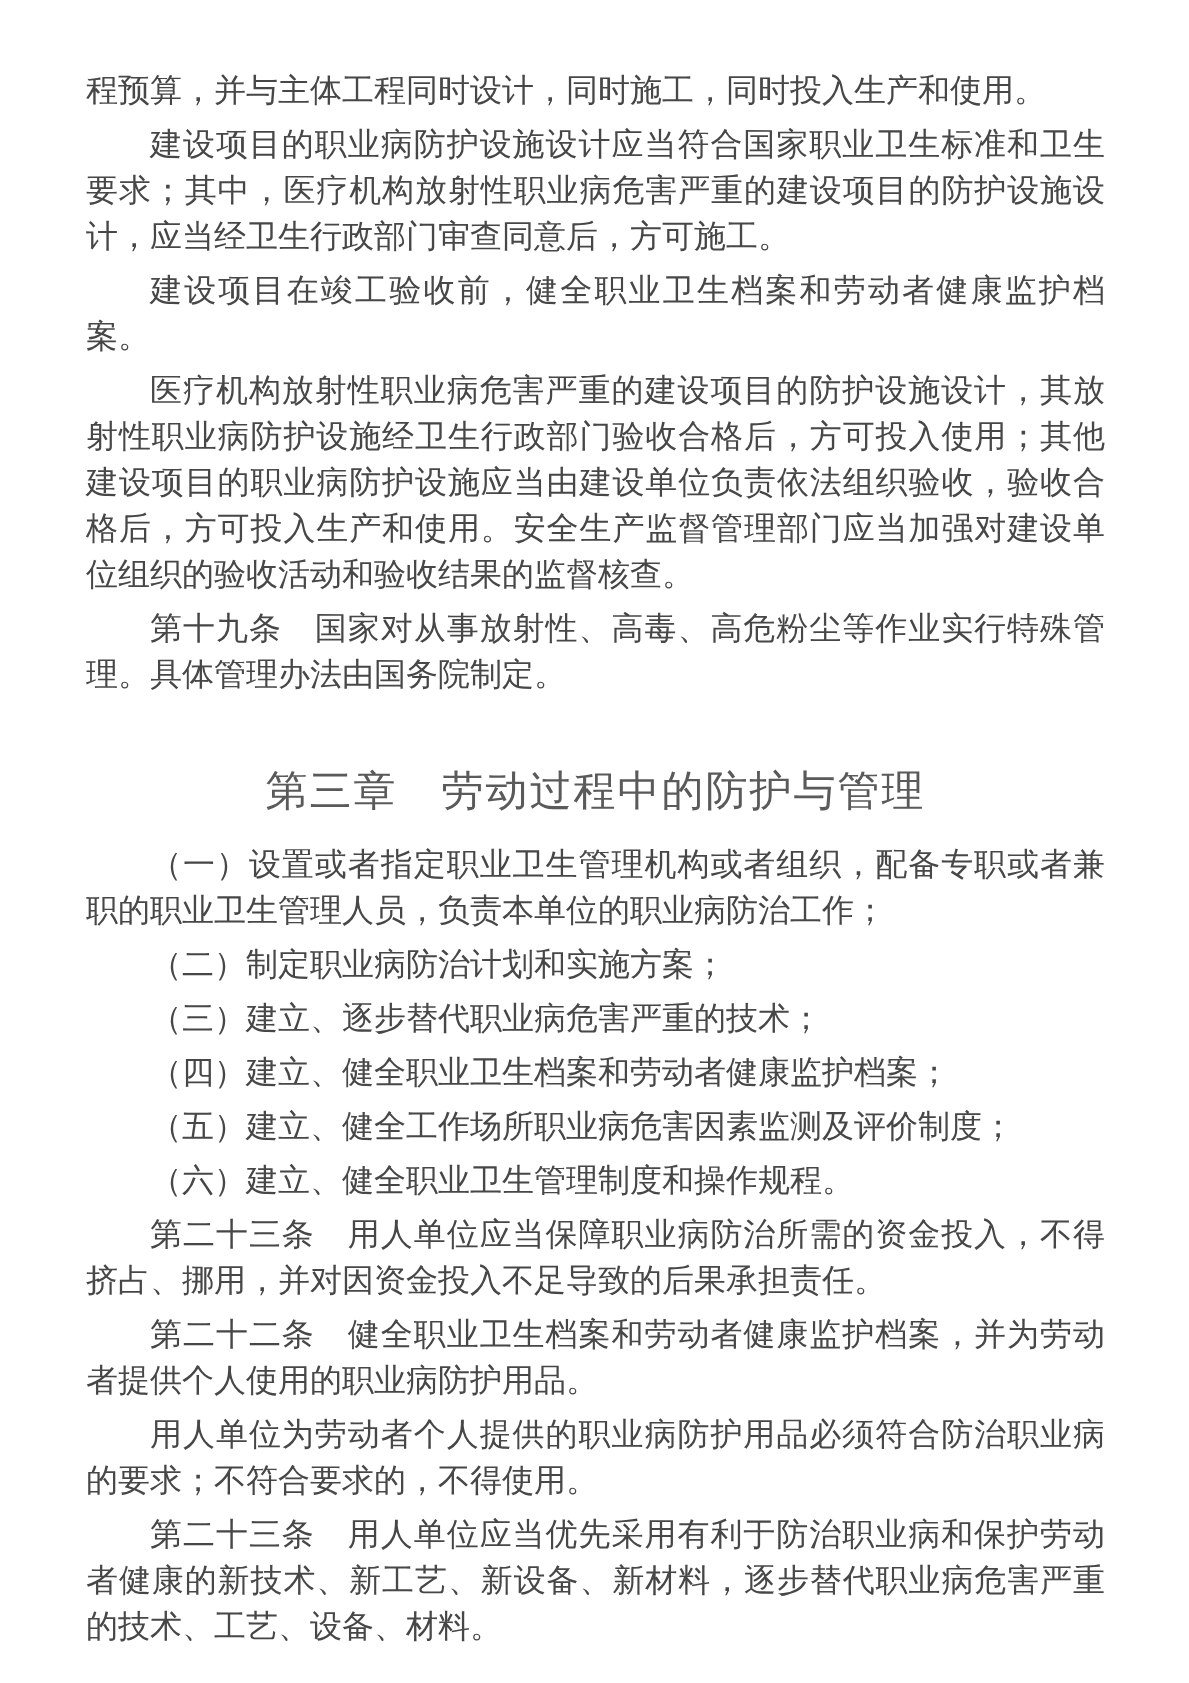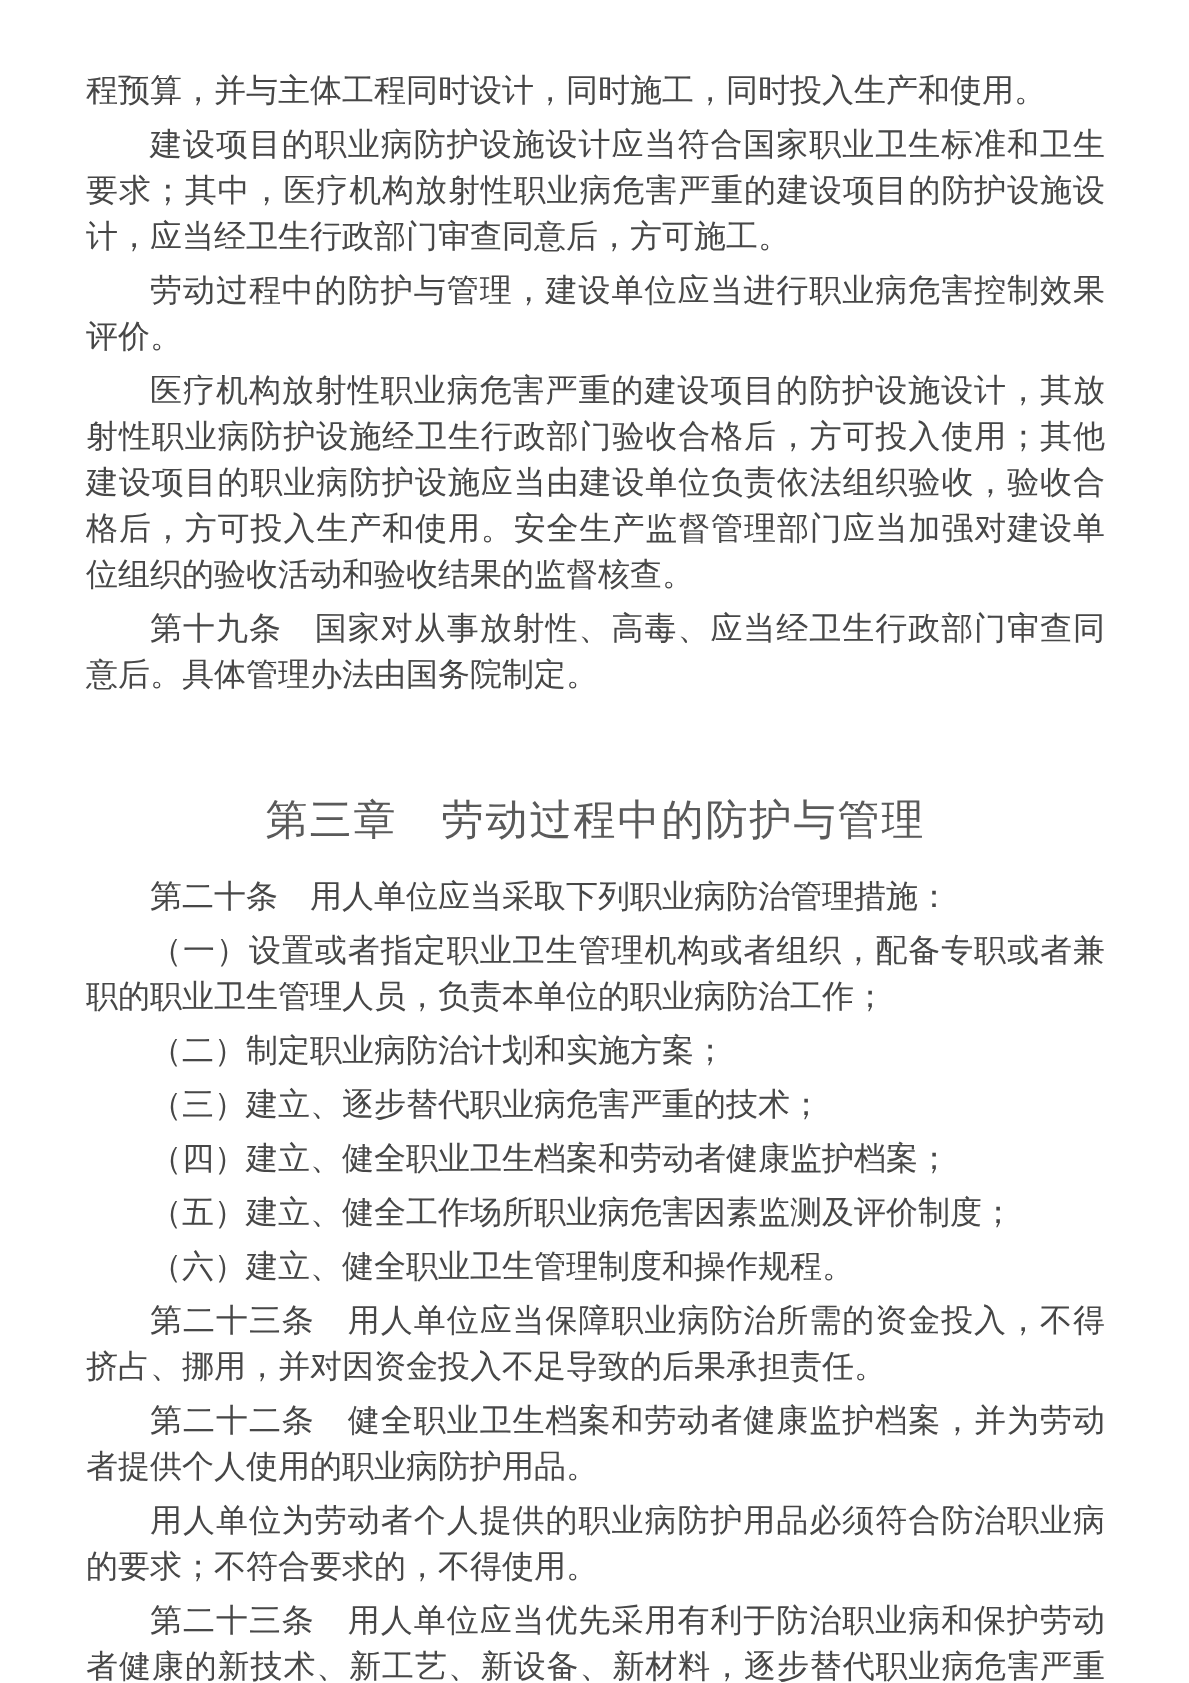--- a/index.html
+++ b/index.html
@@ -27,43 +27,42 @@
     color: #474747;
     text-align: justify;
   }
   p.body {
     text-indent: 2em;
   }
   p.continuation {
     text-indent: 0;
   }
   h2.chapter-heading {
-    font-family: Liberation Mono, monospace;
+    font-family: Liberation Sans, sans-serif;
     font-weight: normal;
     font-size: 42px;
     line-height: 52px;
     color: #5a5a5a;
     text-align: center;
     letter-spacing: 2px;
-    margin: 100px 0 24px 0;
+    margin: 68px 0 24px 0;
   }
 </style>
 </head>
 <body>
 
 <div class="page">
   <div class="content">
 
   <p class="continuation">程预算，并与主体工程同时设计，同时施工，同时投入生产和使用。</p>
       <p class="body">建设项目的职业病防护设施设计应当符合国家职业卫生标准和卫生要求；其中，医疗机构放射性职业病危害严重的建设项目的防护设施设计，应当经卫生行政部门审查同意后，方可施工。</p>
-      <p class="body">劳动过程中的防护与管理，建设单位应当进行职业病危害控制效果评价。</p>
+      <p class="body">建设项目在竣工验收前，健全职业卫生档案和劳动者健康监护档案。</p>
       <p class="body">医疗机构放射性职业病危害严重的建设项目的防护设施设计，其放射性职业病防护设施经卫生行政部门验收合格后，方可投入使用；其他建设项目的职业病防护设施应当由建设单位负责依法组织验收，验收合格后，方可投入生产和使用。安全生产监督管理部门应当加强对建设单位组织的验收活动和验收结果的监督核查。</p>
-      <p class="body">第十九条　国家对从事放射性、高毒、应当经卫生行政部门审查同意后。具体管理办法由国务院制定。</p>
+      <p class="body">第十九条　国家对从事放射性、高毒、高危粉尘等作业实行特殊管理。具体管理办法由国务院制定。</p>
       <h2 class="chapter-heading">第三章　劳动过程中的防护与管理</h2>
-      <p class="body">第二十条　用人单位应当采取下列职业病防治管理措施：</p>
       <p class="body">（一）设置或者指定职业卫生管理机构或者组织，配备专职或者兼职的职业卫生管理人员，负责本单位的职业病防治工作；</p>
       <p class="body">（二）制定职业病防治计划和实施方案；</p>
       <p class="body">（三）建立、逐步替代职业病危害严重的技术；</p>
       <p class="body">（四）建立、健全职业卫生档案和劳动者健康监护档案；</p>
       <p class="body">（五）建立、健全工作场所职业病危害因素监测及评价制度；</p>
       <p class="body">（六）建立、健全职业卫生管理制度和操作规程。</p>
       <p class="body">第二十三条　用人单位应当保障职业病防治所需的资金投入，不得挤占、挪用，并对因资金投入不足导致的后果承担责任。</p>
       <p class="body">第二十二条　健全职业卫生档案和劳动者健康监护档案，并为劳动者提供个人使用的职业病防护用品。</p>
       <p class="body">用人单位为劳动者个人提供的职业病防护用品必须符合防治职业病的要求；不符合要求的，不得使用。</p>
       <p class="body">第二十三条　用人单位应当优先采用有利于防治职业病和保护劳动者健康的新技术、新工艺、新设备、新材料，逐步替代职业病危害严重的技术、工艺、设备、材料。</p>

